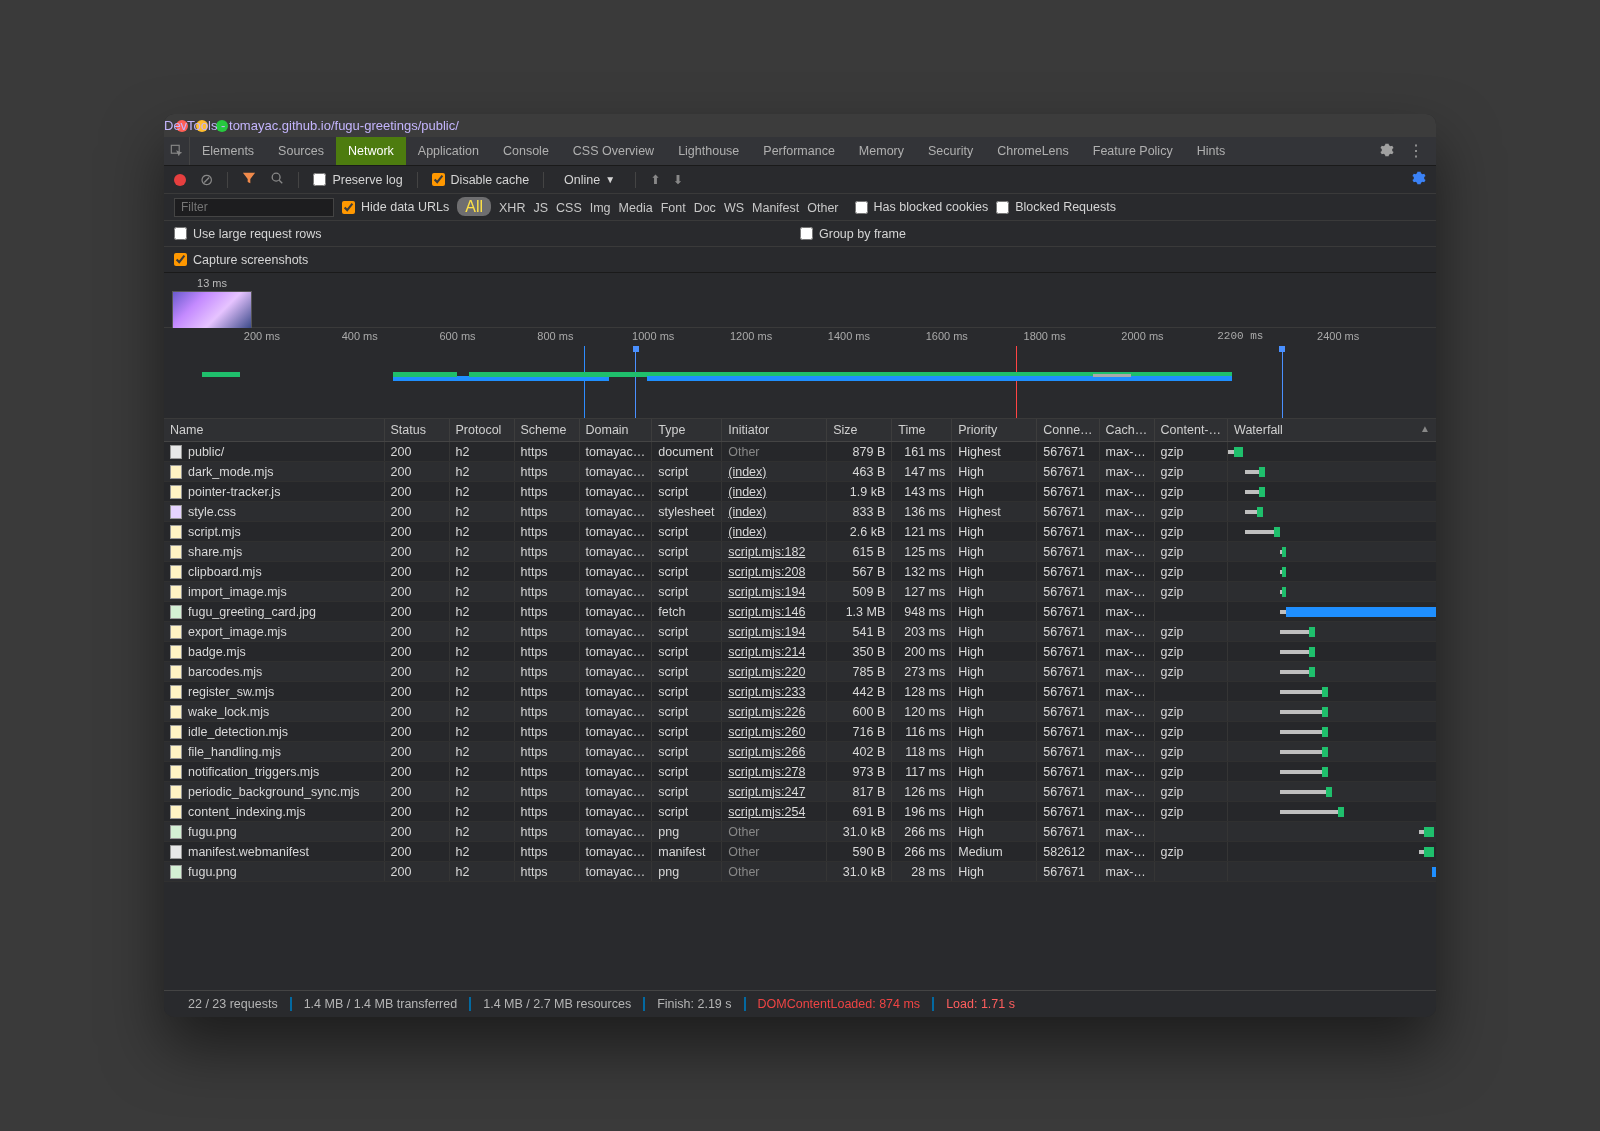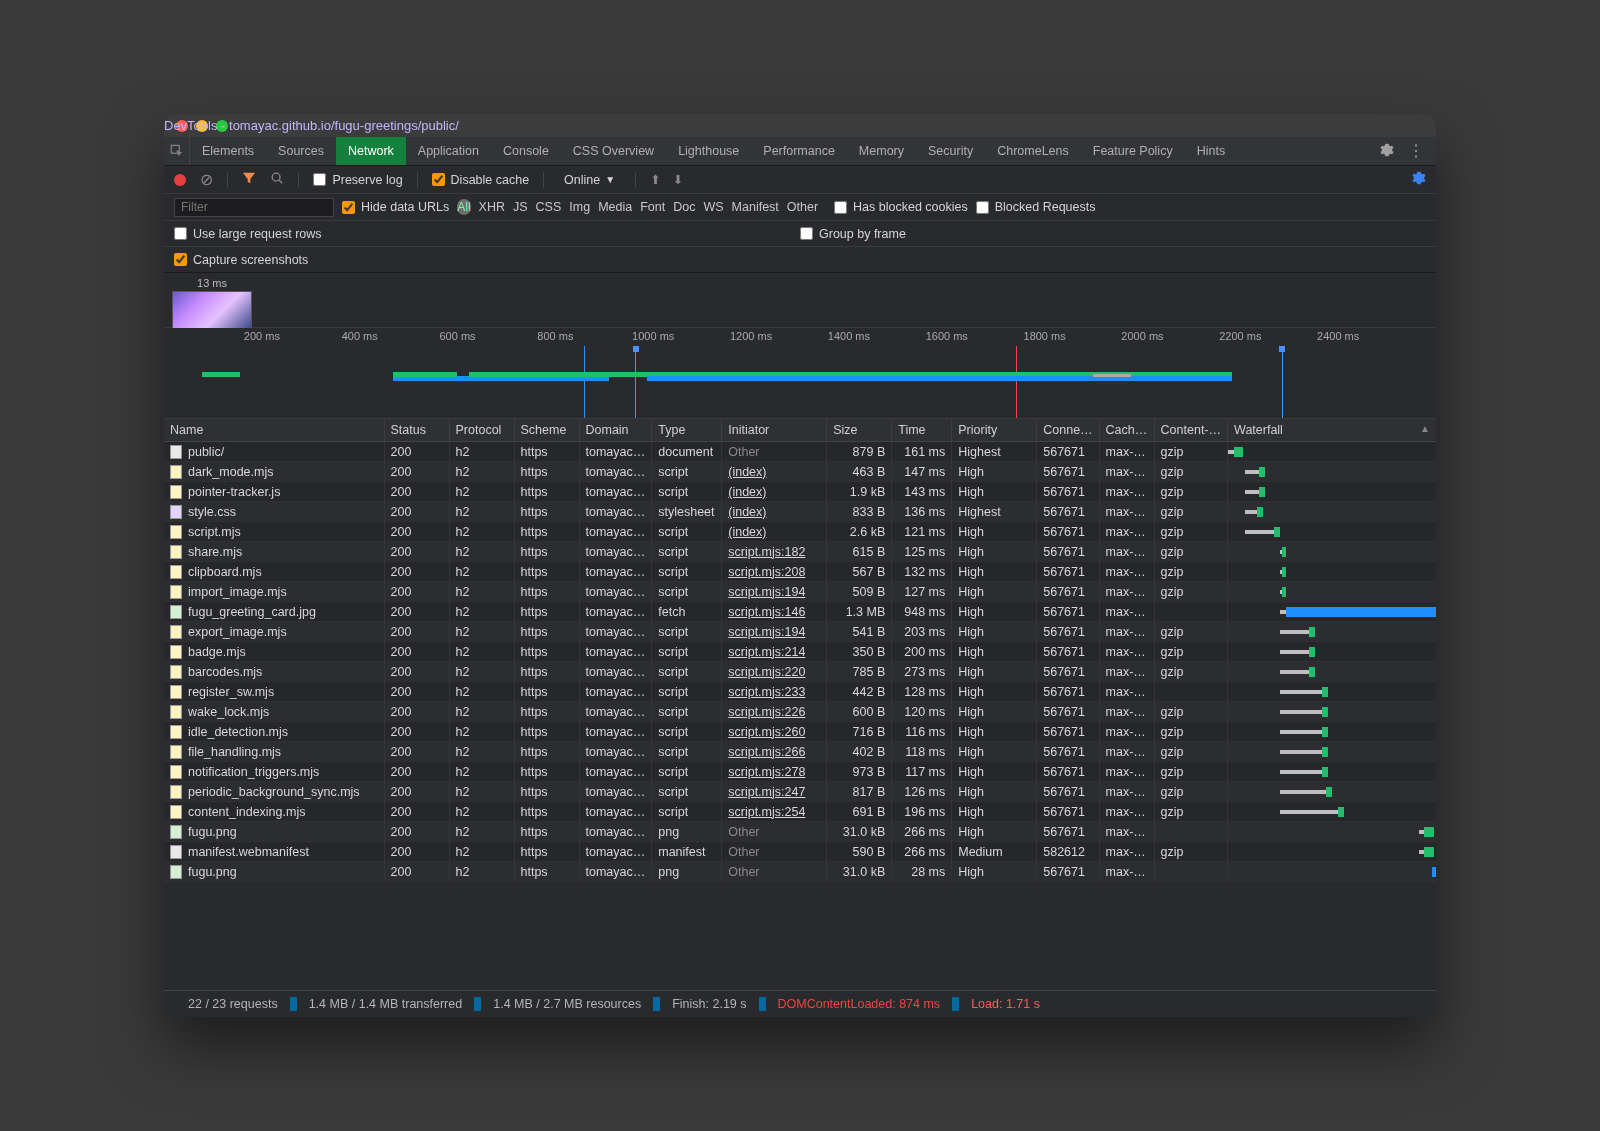--- a/index.html
+++ b/index.html
@@ -8,39 +8,39 @@
 .titlebar { height:23px; background:#3c3c3c; display:flex; align-items:center; position:relative; }
 .traffic { display:flex; gap:8px; margin-left:12px; }
 .dot { width:12px; height:12px; border-radius:50%; }
 .dot.r{background:#ff5f56;} .dot.y{background:#ffbd2e;} .dot.g{background:#27c93f;}
 .titlebar .title { position:absolute; left:0; right:0; text-align:left; font-size:13px; color:#c4b5fd; pointer-events:none; }
 
 .tabbar { height:29px; background:#333438; display:flex; align-items:stretch; border-bottom:1px solid #1a1a1a; }
 .tabbar .inspect-icon { width:26px; display:flex; align-items:center; justify-content:center; color:#888; border-right:1px solid #444; }
 .tabbar .tabs { display:flex; align-items:stretch; }
 .tabbar .tab { padding:0 12px; display:flex; align-items:center; color:#b0b0b0; cursor:pointer; }
-.tabbar .tab.active { background:#15803d; color:#fff; }
+.tabbar .tab.active { background:#4d7c0f; color:#fff; }
 .tabbar .spacer { flex:1; }
 .tabbar .right { display:flex; align-items:center; gap:14px; padding:0 12px; color:#a0a0a0; }
 
 .toolbar1 { height:28px; background:#292a2d; display:flex; align-items:center; padding:0 10px; gap:14px; border-bottom:1px solid #3a3a3a; }
 .toolbar1 .rec { width:12px; height:12px; border-radius:50%; background:#e63f3f; }
 .toolbar1 .clear { color:#888; font-size:16px; }
 .divv { width:1px; height:16px; background:#444; }
 .funnel { color:#f08a4b; }
 .search { color:#888; }
 .cb { display:flex; align-items:center; gap:6px; }
 .cb input[type=checkbox]{ width:13px; height:13px; accent-color:#ff9800; }
 .select { display:flex; align-items:center; gap:5px; padding:0 6px; }
 .arrows { display:flex; gap:12px; color:#888; }
 .gear2 { margin-left:auto; color:#3b82f6; }
 
 .toolbar2 { min-height:27px; background:#292a2d; display:flex; align-items:center; padding:0 10px; gap:8px; border-bottom:1px solid #3a3a3a; flex-wrap:wrap; }
 .filter-input { width:160px; height:19px; background:#1d1d1f; border:1px solid #444; color:#888; padding:0 6px; font-size:12px; }
-.pill { padding:1px 0; border-radius:8px; background:#6e6e70; color:#86efac; font-size:12px; }
+.pill { padding:1px 8px; border-radius:8px; background:#6e6e70; color:#fde047; font-size:16px; }
 .ftype { color:#c8c8c8; cursor:pointer; }
 
 .optrow { height:26px; display:flex; align-items:center; padding:0 10px; border-bottom:1px solid #3a3a3a; }
 .optrow .half { flex:1; display:flex; align-items:flex-end; gap:8px; }
 
 .thumbstrip { height:55px; padding:4px 8px; border-bottom:1px solid #3a3a3a; display:flex; align-items:flex-start; }
 .thumb { width:80px; }
 .thumb .cap { font-size:11px; color:#bbb; text-align:center; }
 .thumb .img { width:80px; height:38px; background:linear-gradient(135deg,#6a5acd 0%,#c48aff 30%,#e6c3ff 60%,#3b4a8a 100%); border:1px solid #555; margin-top:2px; }
 
@@ -69,21 +69,21 @@
 .docicon.img { background:#d4f0d4; }
 .initiator-link { text-decoration:underline; color:#d8d8d8; }
 .initiator-other { color:#888; }
 td.num { text-align:right; padding-right:12px; }
 .wf-seg { position:absolute; top:5px; height:10px; }
 .wf-wait { background:#bfbfbf; height:4px; top:8px; }
 .wf-dl { top:5px; height:10px; }
 .sort-arrow { font-size:10px; color:#888; }
 
 .status-foot { height:27px; background:#292a2d; border-top:1px solid #444; display:flex; align-items:center; padding:0 12px; gap:0; font-size:12.5px; color:#b5b5b5; }
-.status-foot .seg { padding:0 12px; border-right:7px solid #0369a1; }
+.status-foot .seg { padding:0 12px; border-right:2px solid #0369a1; }
 .status-foot .dcl { color:#ef4444; }
 .status-foot .load { color:#ff5e5e; }
 
 .icon-svg { width:14px; height:14px; }
 </style>
 </head>
 <body>
 
 <div class="macwin">
 
@@ -223,21 +223,21 @@
         <div class="tick" style="left: 7.69231%;">200 ms</div>
         <div class="tick" style="left: 15.3846%;">400 ms</div>
         <div class="tick" style="left: 23.0769%;">600 ms</div>
         <div class="tick" style="left: 30.7692%;">800 ms</div>
         <div class="tick" style="left: 38.4615%;">1000 ms</div>
         <div class="tick" style="left: 46.1538%;">1200 ms</div>
         <div class="tick" style="left: 53.8462%;">1400 ms</div>
         <div class="tick" style="left: 61.5385%;">1600 ms</div>
         <div class="tick" style="left: 69.2308%;">1800 ms</div>
         <div class="tick" style="left: 76.9231%;">2000 ms</div>
-        <div class="tick" style="left: 84.6154%;">2200 ms</div>
+        <div class="tick" style="left: 84.6154%; font-family: Liberation Mono, monospace;">2200 ms</div>
         <div class="tick" style="left: 92.3077%;">2400 ms</div>
       </div>
     <div class="overview">
 
       <div class="ov-sel" style="left:37%; right:12%;">
         <div class="ov-handle" style="left:-3px;"></div>
         <div class="ov-handle" style="right:-3px;"></div>
       </div>
       <div class="ov-blue" style="left:33%;"></div>
       <div class="ov-red" style="left:67%;"></div>

